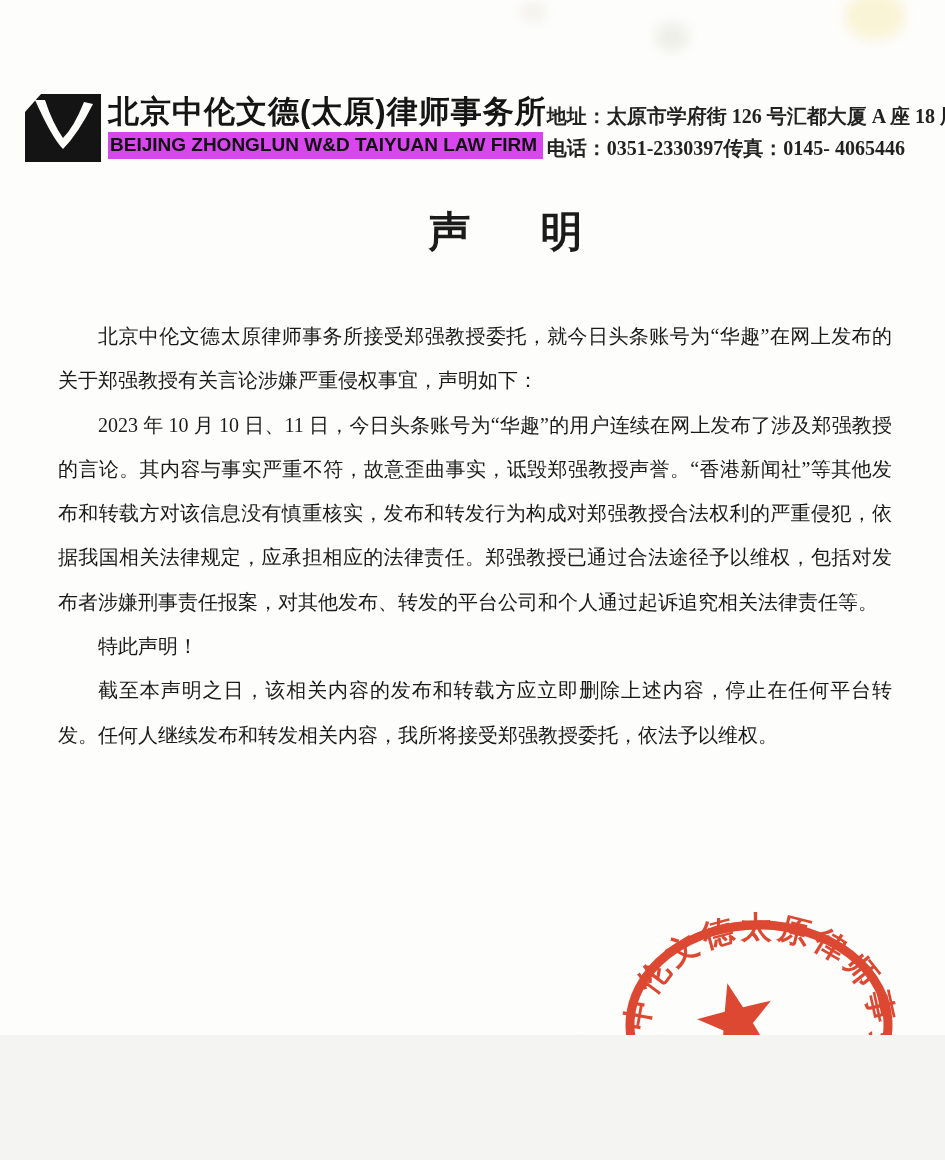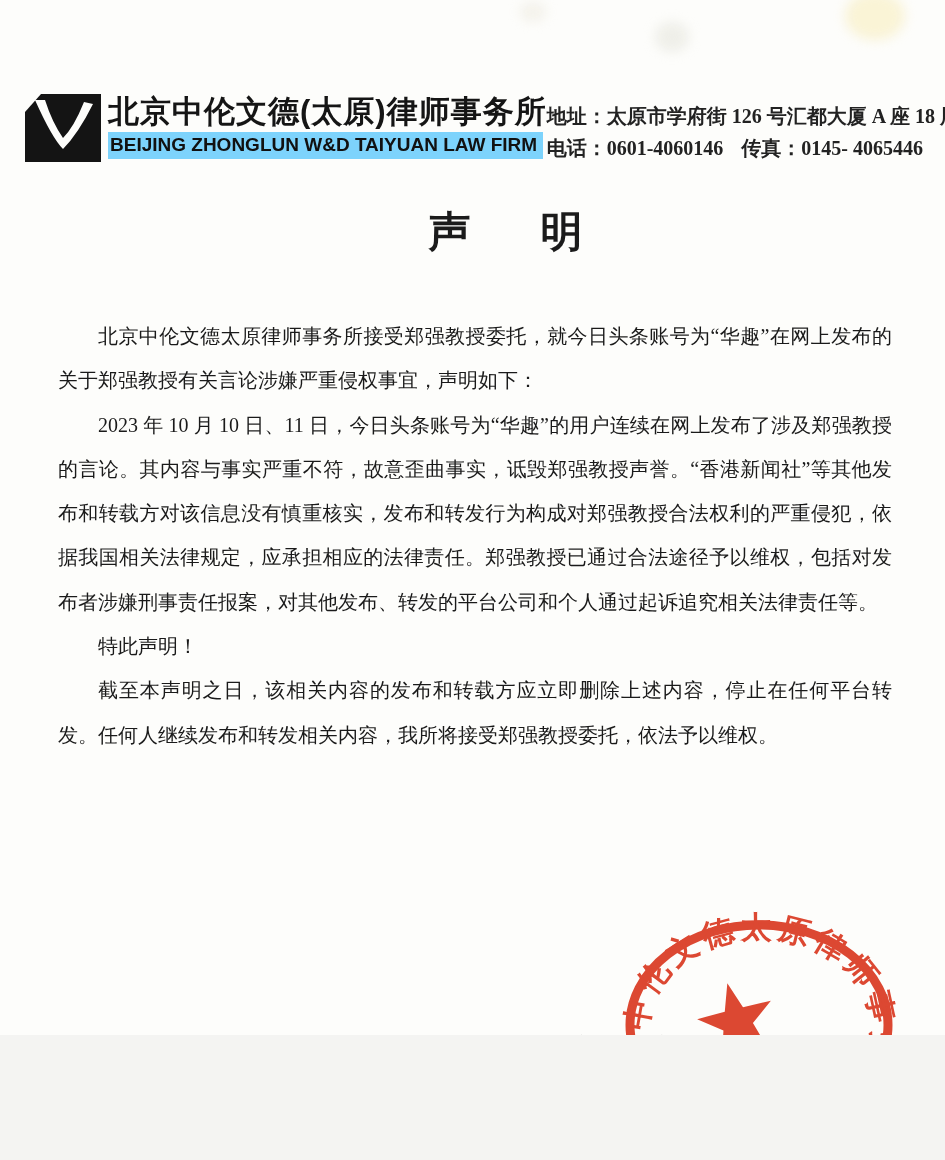--- a/index.html
+++ b/index.html
@@ -25,28 +25,28 @@
   .namecol{margin-left:7px;}
   .firm-cn{
     font-family:"Liberation Sans","DejaVu Sans",sans-serif;
     font-weight:bold;font-size:31px;line-height:36px;color:#151515;
     letter-spacing:1px;white-space:nowrap;
   }
   .firm-en{
     display:inline-block;margin-top:2px;
     font-family:"Liberation Sans","DejaVu Sans",sans-serif;
     font-weight:bold;font-size:19px;line-height:24px;color:#111;
-    background:#7dd3fc;padding:1px 6px 2px 2px;letter-spacing:0px;white-space:nowrap;
+    background:#d946ef;padding:1px 6px 2px 2px;letter-spacing:0px;white-space:nowrap;
   }
   .contact{
     margin-left:auto;padding-top:6px;
     font-family:"Liberation Serif","DejaVu Serif",serif;
     font-weight:bold;font-size:20px;line-height:32px;color:#222;white-space:nowrap;
   }
-  .contact .gap{margin-left:18px;}
+  .contact .gap{}
 
   
   .title{
     position:absolute;top:204px;left:40px;width:100%;margin:0;
     text-align:center;
     font-size:42px;font-weight:bold;color:#1b1b1b;
     letter-spacing:14px;
     font-family:"Liberation Sans","DejaVu Sans",sans-serif;
   }
 
@@ -95,21 +95,21 @@
       <rect x="0" y="0" width="76" height="68" fill="#141414"></rect>
       <polygon points="0,0 16,0 0,18" fill="#fdfdfb"></polygon>
       <path d="M10 6 Q27 44 38 55 Q53 40 68 10 L59 8 Q49 33 38 44 Q27 28 20 6 Z" fill="#fdfdfb"></path>
     </svg>
     <div class="namecol">
       <div class="firm-cn">北京中伦文德(太原)律师事务所</div>
       <div class="firm-en">BEIJING ZHONGLUN W&amp;D TAIYUAN LAW FIRM</div>
     </div>
     <div class="contact">
       <div class="contact-line"><span>地址：</span><span>太原市学府街 126 号汇都大厦 A 座 18 层</span></div>
-      <div class="contact-line"><span>电话：</span><span>0601-4060146</span><span class="gap">传真：</span><span>0145- 4065446</span></div>
+      <div class="contact-line"><span>电话：</span><span>0351-2330397</span><span class="gap">传真：</span><span>0145- 4065446</span></div>
     </div>
   </header>
 
   <h1 class="title">声　明</h1>
 
   <main class="bodytext">
     <p>北京中伦文德太原律师事务所接受郑强教授委托，就今日头条账号为“华趣”在网上发布的关于郑强教授有关言论涉嫌严重侵权事宜，声明如下：</p>
     <p>2023 年 10 月 10 日、11 日，今日头条账号为“华趣”的用户连续在网上发布了涉及郑强教授的言论。其内容与事实严重不符，故意歪曲事实，诋毁郑强教授声誉。“香港新闻社”等其他发布和转载方对该信息没有慎重核实，发布和转发行为构成对郑强教授合法权利的严重侵犯，依据我国相关法律规定，应承担相应的法律责任。郑强教授已通过合法途径予以维权，包括对发布者涉嫌刑事责任报案，对其他发布、转发的平台公司和个人通过起诉追究相关法律责任等。</p>
     <p>特此声明！</p>
     <p>截至本声明之日，该相关内容的发布和转载方应立即删除上述内容，停止在任何平台转发。任何人继续发布和转发相关内容，我所将接受郑强教授委托，依法予以维权。</p>

